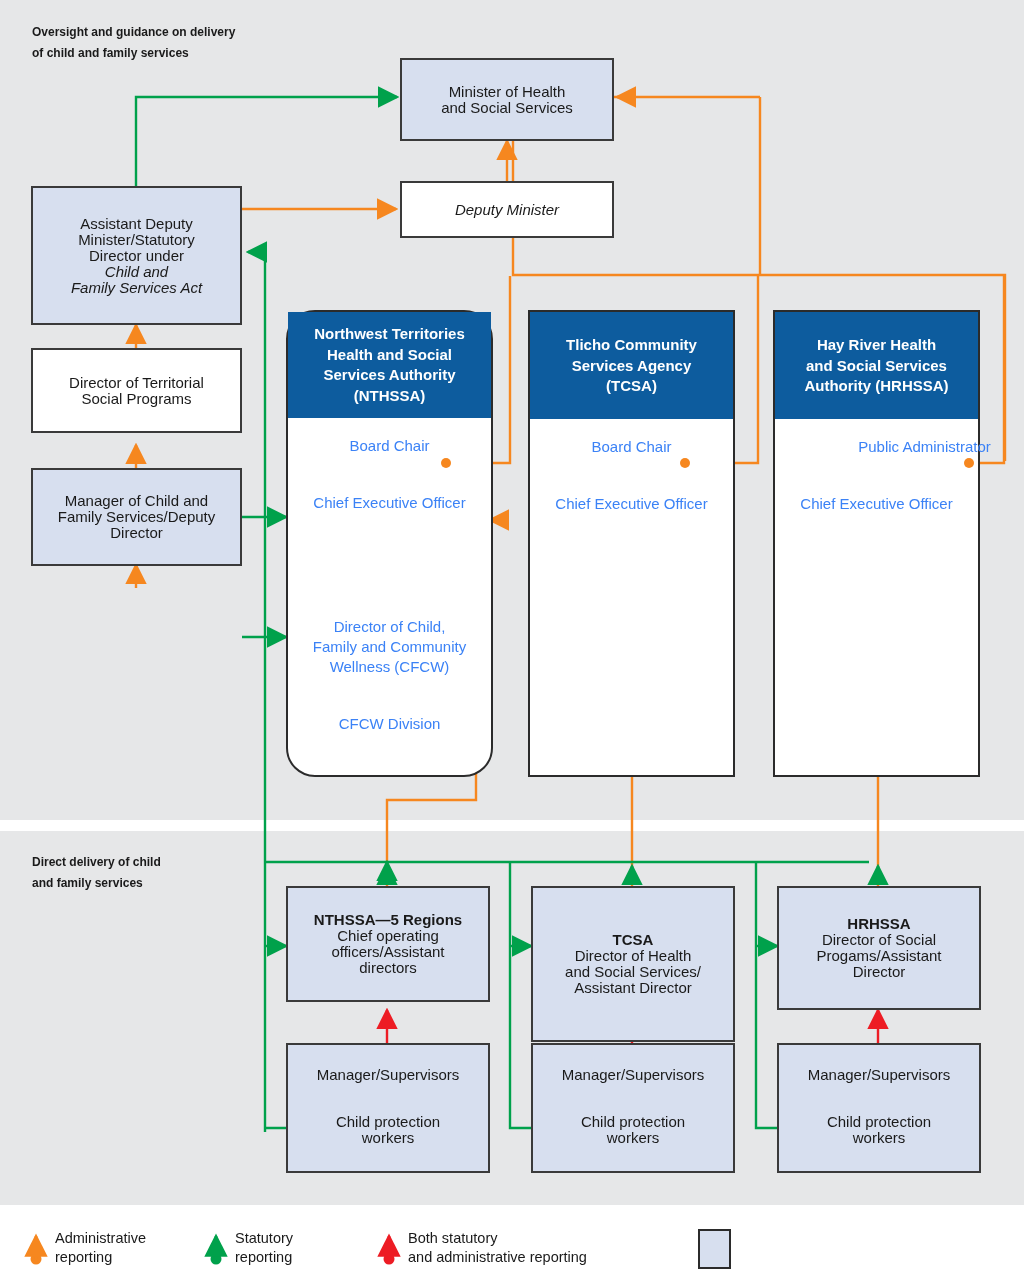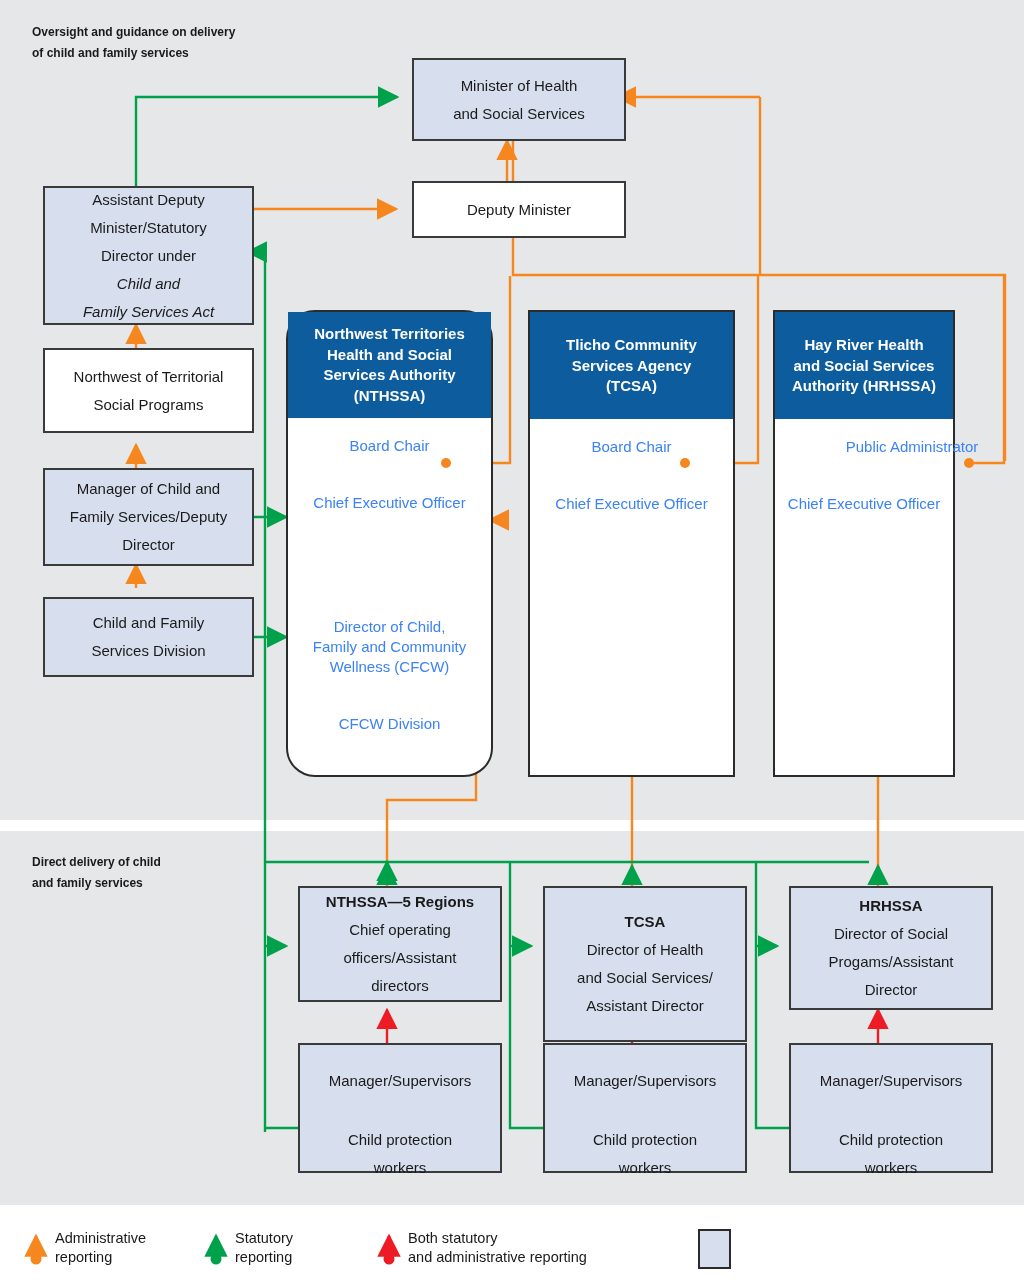--- a/index.html
+++ b/index.html
@@ -7,21 +7,21 @@
   #root{position:relative;width:1024px;height:1285px;background:#ffffff;overflow:hidden;}
 
   .panel{position:absolute;left:0;width:1024px;background:#e6e7e8;}
   #panel-top{top:0;height:820px;}
   #panel-bottom{top:831px;height:374px;}
 
   .sect-title{position:absolute;font-weight:bold;font-size:12px;line-height:21px;color:#1a1a1a;white-space:pre-line;}
 
   .node{position:absolute;box-sizing:border-box;border:2.5px solid #3a3a3a;
         display:flex;align-items:center;justify-content:center;text-align:center;
-        font-size:15px;line-height:28px;color:#1a1a1a;padding:4px 6px;margin-left:12px;}
+        font-size:15px;line-height:16px;color:#1a1a1a;padding:4px 6px;}
   .node span{display:block;white-space:pre-line;}
   .fill-blue{background:#d7dfef;}
   .fill-white{background:#ffffff;}
 
   .auth{position:absolute;box-sizing:border-box;border:2.5px solid #2b2b2b;background:#ffffff;}
   .auth-head{background:#0d5c9e;color:#ffffff;font-weight:bold;font-size:15px;line-height:20.5px;
              text-align:center;padding:12px 8px;white-space:pre-line;}
   .auth-body{position:relative;}
   .auth-role{position:absolute;width:100%;text-align:center;font-size:15px;line-height:20px;
              color:#3b82f6;white-space:pre-line;}
@@ -139,46 +139,42 @@
       <circle cx="878" cy="1110" r="5" fill="#F6871F" stroke="none"></circle>
       <path d="M878,1110 L878,1091" stroke="#F6871F" marker-end="url(#ar-o)"></path>
     </g>
   </svg>
 
   <div class="node fill-blue" style="left:400px;top:58px;width:214px;height:83px;">
     <span>Minister of Health
 and Social Services</span>
   </div>
 
-  <div class="node fill-white" style="left:400px;top:181px;width:214px;height:57px;">
+  <div class="node fill-white" style="left:400px;top:181px;width:214px;height:57px;font-style:italic;">
     <span>Deputy Minister</span>
   </div>
 
   <div class="node fill-blue" style="left:31px;top:186px;width:211px;height:139px;">
     <span><span>Assistant Deputy
 Minister/Statutory
 Director under </span><em>Child and
 Family Services Act</em></span>
   </div>
 
   <div class="node fill-white" style="left:31px;top:348px;width:211px;height:85px;">
-    <span>Northwest of Territorial
+    <span>Director of Territorial
 Social Programs</span>
   </div>
 
   <div class="node fill-blue" style="left:31px;top:468px;width:211px;height:98px;">
     <span>Manager of Child and
 Family Services/Deputy
 Director</span>
   </div>
 
-  <div class="node fill-blue" style="left:31px;top:597px;width:211px;height:80px;">
-    <span>Child and Family
-Services Division</span>
-  </div>
 
   <div class="auth" style="left:286px;top:310px;width:207px;height:467px;border-radius:29px;">
     <div class="auth-head">Northwest Territories
 Health and Social
 Services Authority
 (NTHSSA)</div>
     <div class="auth-body" style="height:325px;">
       <div class="auth-role" style="top:18px;">Board Chair</div>
       <div class="auth-role" style="top:75px;">Chief Executive Officer</div>
       <div class="auth-role" style="top:199px;">Director of Child,
@@ -193,21 +189,21 @@
     <div class="auth-head" style="padding:23px 8px 22.5px;">Tlicho Community
 Services Agency
 (TCSA)</div>
     <div class="auth-body" style="height:325px;">
       <div class="auth-role" style="top:18px;">Board Chair</div>
       <div class="auth-role" style="top:75px;">Chief Executive Officer</div>
     </div>
   </div>
   <div style="position:absolute;left:680px;top:458px;width:10px;height:10px;border-radius:50%;background:#F6871F;"></div>
 
-  <div class="auth" style="left:773px;top:310px;width:182px;height:467px;">
+  <div class="auth" style="left:773px;top:310px;width:207px;height:467px;">
     <div class="auth-head" style="padding:23px 8px 22.5px;">Hay River Health
 and Social Services
 Authority (HRHSSA)</div>
     <div class="auth-body" style="height:325px;">
       <div class="auth-role" style="top:18px;padding-left:48px;">Public Administrator</div>
       <div class="auth-role" style="top:75px;">Chief Executive Officer</div>
     </div>
   </div>
   <div style="position:absolute;left:964px;top:458px;width:10px;height:10px;border-radius:50%;background:#F6871F;"></div>
 

